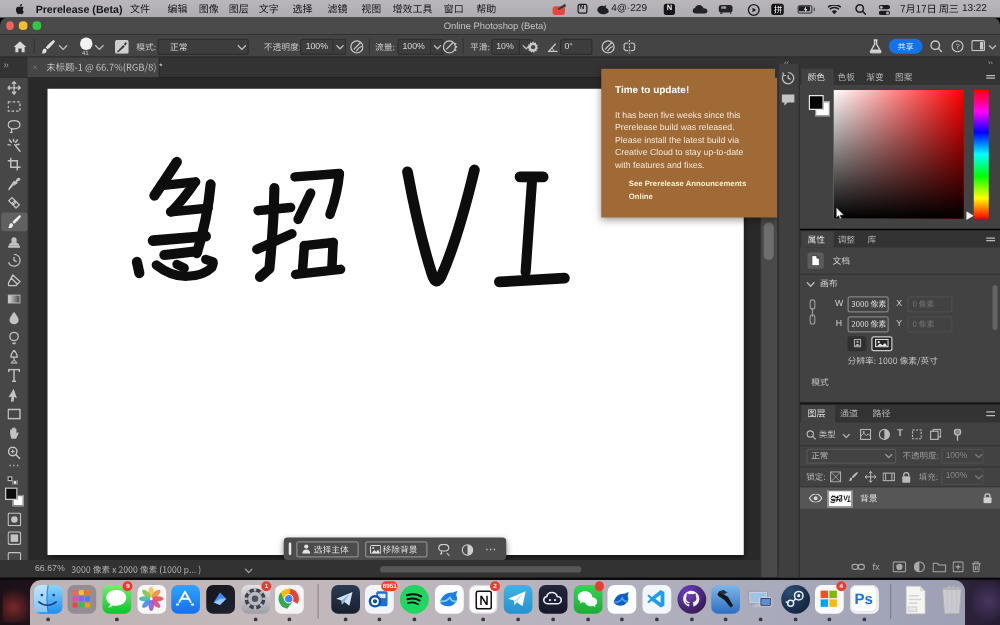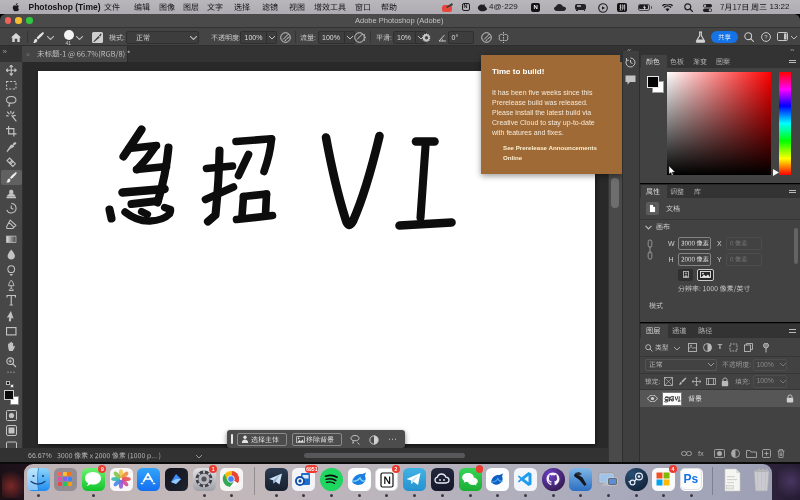--- a/index.html
+++ b/index.html
@@ -8,21 +8,21 @@
 </style></head><body>
 <div style="position:relative;width:800px;height:500px">
 <div style="position:absolute;left:0;top:455px;width:800px;height:45px;background:linear-gradient(90deg,#1a1016 0%,#241320 6%,#3a2430 12%,#4a3340 20%,#53404c 30%,#5a4852 45%,#554652 60%,#4c3f52 75%,#3c3048 88%,#251c33 100%)"></div>
 <div style="position:absolute;left:2px;top:468px;width:22px;height:30px;background:radial-gradient(circle at 40% 60%,rgba(200,60,50,.55),rgba(40,20,40,0) 70%)"></div>
 <div style="position:absolute;left:778px;top:462px;width:22px;height:38px;background:radial-gradient(circle at 60% 50%,rgba(120,90,160,.4),rgba(20,10,30,0) 75%)"></div>
 <div style="position:absolute;left:0;top:0;width:800px;height:14px;background:linear-gradient(180deg,#b9b7bb,#aeacb2)"></div>
 <svg class="abs" style="left:11.5px;top:2.5px" width="8" height="9" viewBox="0 0 8 9">
 <path fill="#1b1b1d" d="M5.6 0 C5.7 .6 5.4 1.1 5.1 1.5 C4.8 1.9 4.3 2.2 3.8 2.1 C3.7 1.6 4 1 4.3 .7 C4.6 .3 5.2 0 5.6 0 Z
 M6.2 4.7 C6.2 3.7 6.9 3.2 7 3.1 C6.5 2.4 5.8 2.3 5.5 2.3 C4.9 2.2 4.3 2.7 4 2.7 C3.7 2.7 3.2 2.3 2.7 2.3 C2 2.3 1.4 2.7 1.1 3.3 C.3 4.5 .9 6.3 1.6 7.3 C1.9 7.8 2.3 8.3 2.8 8.3 C3.3 8.3 3.5 8 4.1 8 C4.7 8 4.9 8.3 5.4 8.3 C5.9 8.3 6.2 7.8 6.5 7.3 C6.9 6.8 7 6.3 7 6.2 C7 6.2 6.2 5.9 6.2 4.7 Z"></path>
     </svg>
-<div style="position:absolute;left:28.5px;top:3.2px;font:bold 8.5px 'Liberation Sans', sans-serif;color:#141416;white-space:pre;line-height:1">Photoshop (Time)</div>
+<div style="position:absolute;left:28.5px;top:3.2px;font:bold 8.5px 'Liberation Sans', sans-serif;color:#141416;white-space:pre;line-height:1">Prerelease (Beta)</div>
 <div style="position:absolute;left:104px;top:3.0px;width:16px;height:10px">
       <svg width="16.0" height="9.2" viewBox="0 0 16.0 9.2" style="position:absolute;left:0;top:0;overflow:visible">
         <path d="M3.4 0.5C3.6 0.8 3.9 1.4 4 1.7L4.6 1.5C4.5 1.2 4.2 0.6 4 0.3ZM0.4 1.7V2.3H1.6C2.1 3.5 2.8 4.6 3.6 5.4C2.7 6.2 1.6 6.7 0.3 7.1C0.4 7.2 0.6 7.5 0.7 7.7C2 7.2 3.1 6.7 4 5.9C4.9 6.7 6 7.3 7.3 7.6C7.4 7.5 7.6 7.2 7.7 7.1C6.5 6.8 5.4 6.2 4.5 5.4C5.3 4.6 5.9 3.6 6.4 2.3H7.6V1.7ZM4 5C3.3 4.3 2.7 3.3 2.3 2.3H5.7C5.3 3.4 4.7 4.3 4 5ZM10.5 4.3V4.9H12.8V7.7H13.4V4.9H15.6V4.3H13.4V2.5H15.3V2H13.4V0.4H12.8V2H11.8C11.9 1.6 12 1.2 12 0.8L11.5 0.7C11.3 1.8 10.9 2.8 10.5 3.5C10.6 3.5 10.9 3.7 11 3.8C11.2 3.4 11.4 3 11.6 2.5H12.8V4.3ZM10.1 0.4C9.7 1.6 9 2.8 8.3 3.5C8.4 3.7 8.5 4 8.6 4.1C8.9 3.9 9.1 3.5 9.3 3.2V7.7H9.9V2.3C10.2 1.7 10.5 1.1 10.7 0.5Z" fill="#19191b"></path>
       </svg>
     </div>
 <div style="position:absolute;left:134px;top:3.0px;width:16px;height:10px">
       <svg width="16.0" height="9.2" viewBox="0 0 16.0 9.2" style="position:absolute;left:0;top:0;overflow:visible">
         <path d="M0.3 6.6 0.5 7.2C1.1 6.9 2 6.6 2.8 6.2L2.7 5.7C1.8 6.1 0.9 6.4 0.3 6.6ZM0.5 3.7C0.6 3.6 0.8 3.6 1.6 3.4C1.3 4 1.1 4.4 0.9 4.5C0.7 4.8 0.5 5 0.4 5.1C0.4 5.2 0.5 5.5 0.5 5.6C0.7 5.5 0.9 5.4 2.7 5C2.7 4.9 2.7 4.7 2.7 4.5L1.3 4.8C1.9 4 2.5 3.2 2.9 2.3L2.4 2C2.3 2.3 2.1 2.6 2 2.9L1.1 3C1.5 2.3 2 1.4 2.3 0.5L1.7 0.3C1.4 1.3 0.9 2.3 0.7 2.6C0.6 2.9 0.4 3.1 0.3 3.1C0.4 3.3 0.5 3.5 0.5 3.7ZM5 4.2V5.4H4.3V4.2ZM5.4 4.2H6V5.4H5.4ZM3.8 3.7V7.6H4.3V5.9H5V7.4H5.4V5.9H6V7.4H6.4V5.9H7V7.1C7 7.2 6.9 7.2 6.9 7.2C6.8 7.2 6.7 7.2 6.5 7.2C6.6 7.3 6.6 7.5 6.6 7.6C6.9 7.6 7.1 7.6 7.3 7.5C7.4 7.5 7.4 7.3 7.4 7.1V3.7L7 3.7ZM6.4 4.2H7V5.4H6.4ZM4.8 0.4C5 0.7 5.1 0.9 5.2 1.2H3.3V2.9C3.3 4.2 3.2 5.9 2.5 7.2C2.6 7.3 2.9 7.4 3 7.5C3.7 6.2 3.9 4.4 3.9 3.1H7.4V1.2H5.8C5.7 0.9 5.6 0.6 5.4 0.3ZM3.9 1.7H6.8V2.6H3.9ZM12.4 1H14.6V1.8H12.4ZM11.9 0.6V2.3H15.1V0.6ZM8.6 4.4C8.7 4.3 9 4.3 9.2 4.3H10V5.4L8.3 5.7L8.4 6.3L10 6V7.6H10.5V5.9L11.4 5.7L11.4 5.2L10.5 5.3V4.3H11.2V3.7H10.5V2.5H10V3.7H9.2C9.4 3.2 9.6 2.5 9.8 1.8H11.3V1.3H10C10 1 10.1 0.7 10.2 0.4L9.6 0.3C9.5 0.6 9.5 1 9.4 1.3H8.4V1.8H9.3C9.1 2.5 8.9 3 8.8 3.2C8.7 3.6 8.6 3.8 8.5 3.9C8.5 4 8.6 4.3 8.6 4.4ZM14.5 3.3V4H12.5V3.3ZM11.2 6.4 11.3 7 14.5 6.7V7.7H15.1V6.7L15.7 6.6L15.7 6.1L15.1 6.2V3.3H15.6V2.8H11.4V3.3H11.9V6.4ZM14.5 4.4V5.1H12.5V4.4ZM14.5 5.6V6.2L12.5 6.4V5.6Z" fill="#19191b"></path>
       </svg>
     </div>
@@ -126,21 +126,21 @@
 <div style="position:absolute;left:720px;top:3.0px;width:47px;height:10px">
       <svg width="47.1" height="9.2" viewBox="0 0 47.1 9.2" style="position:absolute;left:0;top:0;overflow:visible">
         <path d="M1.6 7H2.3C2.4 4.7 2.7 3.4 4.1 1.6V1.2H0.4V1.8H3.2C2.1 3.4 1.7 4.8 1.6 7ZM6.1 0.7V3.2C6.1 4.5 6 6.1 4.7 7.3C4.8 7.3 5 7.6 5.1 7.7C5.9 7 6.3 6.1 6.5 5.2H10.4V6.8C10.4 7 10.3 7 10.1 7C9.9 7 9.3 7 8.6 7C8.7 7.2 8.8 7.5 8.9 7.6C9.7 7.6 10.3 7.6 10.6 7.5C10.9 7.4 11 7.2 11 6.8V0.7ZM6.7 1.3H10.4V2.7H6.7ZM6.7 3.2H10.4V4.6H6.6C6.7 4.1 6.7 3.7 6.7 3.2ZM13.1 7H16.4V6.4H15.2V1.2H14.6C14.3 1.4 13.9 1.5 13.4 1.6V2.1H14.5V6.4H13.1ZM18.5 7H19.2C19.3 4.7 19.6 3.4 20.9 1.6V1.2H17.3V1.8H20.1C19 3.4 18.6 4.8 18.5 7ZM23.3 4.2H27.3V6.5H23.3ZM23.3 3.6V1.5H27.3V3.6ZM22.7 0.9V7.6H23.3V7.1H27.3V7.6H28V0.9ZM32.3 0.7V3.3C32.3 4.5 32.2 6.2 31.4 7.3C31.5 7.4 31.8 7.6 31.9 7.7C32.8 6.5 32.9 4.6 32.9 3.3V1.3H37.6V6.9C37.6 7.1 37.5 7.1 37.4 7.1C37.2 7.1 36.7 7.1 36.2 7.1C36.3 7.3 36.4 7.5 36.4 7.7C37.1 7.7 37.6 7.7 37.8 7.6C38.1 7.5 38.2 7.3 38.2 6.9V0.7ZM34.8 1.4V2.1H33.4V2.6H34.8V3.4H33.2V3.9H37.1V3.4H35.4V2.6H36.9V2.1H35.4V1.4ZM33.6 4.6V7.1H34.2V6.7H36.7V4.6ZM34.2 5H36.2V6.2H34.2ZM40.1 1.1V1.7H46.1V1.1ZM40.6 3.7V4.3H45.5V3.7ZM39.6 6.5V7.1H46.6V6.5Z" fill="#151517"></path>
       </svg>
     </div>
 <div style="position:absolute;left:769.5px;top:3.4px;font:normal 8px 'Liberation Sans', sans-serif;color:#151517;white-space:pre;line-height:1">13:22</div>
 <div style="position:absolute;left:0;top:14px;width:800px;height:14px;background:#4a4a4b;border-radius:6px 6px 0 0;border-bottom:1px solid #333334"></div>
 <div style="position:absolute;left:4.7px;top:17.0px;width:6.6px;height:6.6px;border-radius:50%;background:#f4615a"></div>
 <div style="position:absolute;left:15.2px;top:17.0px;width:6.6px;height:6.6px;border-radius:50%;background:#f5bd2f"></div>
 <div style="position:absolute;left:26.099999999999998px;top:17.0px;width:6.6px;height:6.6px;border-radius:50%;background:#2fc840"></div>
-<div style="position:absolute;left:355px;top:17.3px;font:normal 7.5px 'Liberation Sans', sans-serif;color:#c3c3c3;white-space:pre;line-height:1">Adobe Photoshop (Adobe)</div>
+<div style="position:absolute;left:355px;top:17.3px;font:normal 7.5px 'Liberation Sans', sans-serif;color:#c3c3c3;white-space:pre;line-height:1">Online Photoshop (Beta)</div>
 <div style="position:absolute;left:0;top:28px;width:800px;height:18px;background:#444445;border-bottom:1px solid #2e2e2f"></div>
 <svg class="abs" style="left:11px;top:32.5px" width="10" height="9" viewBox="0 0 10 9">
       <path d="M5 0 L10 4.5 L8.7 4.5 L8.7 9 L6.3 9 L6.3 5.8 L3.7 5.8 L3.7 9 L1.3 9 L1.3 4.5 L0 4.5 Z" fill="#d8d8d8"></path>
     </svg>
 <div style="position:absolute;left:27px;top:31px;width:1px;height:12px;background:#353536"></div>
 <svg class="abs" style="left:33px;top:31.5px" width="11" height="11" viewBox="0 0 11 11">
       <path d="M10 0 C8 1 4.5 4.5 3.6 6 L5 7.4 C6.5 6.5 10 3 11 1 Z M3 6.8 C2 6.8 1 7.8 1 9.3 C1 9.9 .6 10.3 0 10.6 C1.2 11.2 3.2 10.9 3.9 9.8 C4.4 9 4.3 7.8 4 7.4 Z" fill="#e0e0e0"></path>
     </svg>
 <svg class="abs" style="left:47px;top:35.5px" width="7" height="4" viewBox="0 0 7 4">
       <path d="M0 0 L3.5 3.5 L7 0" fill="none" stroke="#bbb" stroke-width="1.1"></path>
@@ -389,21 +389,21 @@
 <path d="M326 137.5 Q335 186 345.5 219 Q348.5 229.5 353 221 Q366 192 379.5 136" stroke-width="8.6"></path>
 
 <path d="M416 141.5 L434.5 141.5" stroke-width="8.6"></path>
 <path d="M425.5 146 Q423 180 420.5 217.5" stroke-width="8.1"></path>
 <path d="M399.5 225.5 L451.5 222.5" stroke-width="8.6"></path>
 </g>
     </svg>
 <div style="position:absolute;left:608px;top:62px;width:14px;height:400px;background:#4a4a4b;border-left:1px solid #343435"></div>
 <div style="position:absolute;left:611px;top:178px;width:8px;height:30px;background:#6e6e6f;border-radius:4px"></div>
 <div style="position:absolute;left:481px;top:55px;width:141px;height:119px;background:#9f6a35;box-shadow:0 2px 6px rgba(0,0,0,.4)"></div>
-<div style="position:absolute;left:492px;top:67.5px;font:bold 8px 'Liberation Sans', sans-serif;color:#fff;white-space:pre;line-height:1">Time to build!</div>
+<div style="position:absolute;left:492px;top:67.5px;font:bold 8px 'Liberation Sans', sans-serif;color:#fff;white-space:pre;line-height:1">Time to update!</div>
 <div style="position:absolute;left:492px;top:88.5px;font:normal 7px 'Liberation Sans', sans-serif;color:#f3e9dc;white-space:pre;line-height:1">It has been five weeks since this</div>
 <div style="position:absolute;left:492px;top:98.5px;font:normal 7px 'Liberation Sans', sans-serif;color:#f3e9dc;white-space:pre;line-height:1">Prerelease build was released.</div>
 <div style="position:absolute;left:492px;top:108.5px;font:normal 7px 'Liberation Sans', sans-serif;color:#f3e9dc;white-space:pre;line-height:1">Please install the latest build via</div>
 <div style="position:absolute;left:492px;top:118.5px;font:normal 7px 'Liberation Sans', sans-serif;color:#f3e9dc;white-space:pre;line-height:1">Creative Cloud to stay up-to-date</div>
 <div style="position:absolute;left:492px;top:128.5px;font:normal 7px 'Liberation Sans', sans-serif;color:#f3e9dc;white-space:pre;line-height:1">with features and fixes.</div>
 <div style="position:absolute;left:503px;top:145px;font:bold 6.2px 'Liberation Sans', sans-serif;color:#fbeecf;white-space:pre;line-height:1">See Prerelease Announcements</div>
 <div style="position:absolute;left:503px;top:154.5px;font:bold 6.2px 'Liberation Sans', sans-serif;color:#fbeecf;white-space:pre;line-height:1">Online</div>
 <div style="position:absolute;left:227px;top:430px;width:178px;height:18px;background:#4c4c4d;border-radius:3px;box-shadow:0 2px 5px rgba(0,0,0,.5)"></div>
 <div style="position:absolute;left:230.5px;top:434px;width:2px;height:10px;background:#e8e8e8;border-radius:1px"></div>
 <div style="position:absolute;left:237px;top:432.5px;width:50px;height:13px;border:1px solid #8a8a8a;border-radius:2px"></div>

